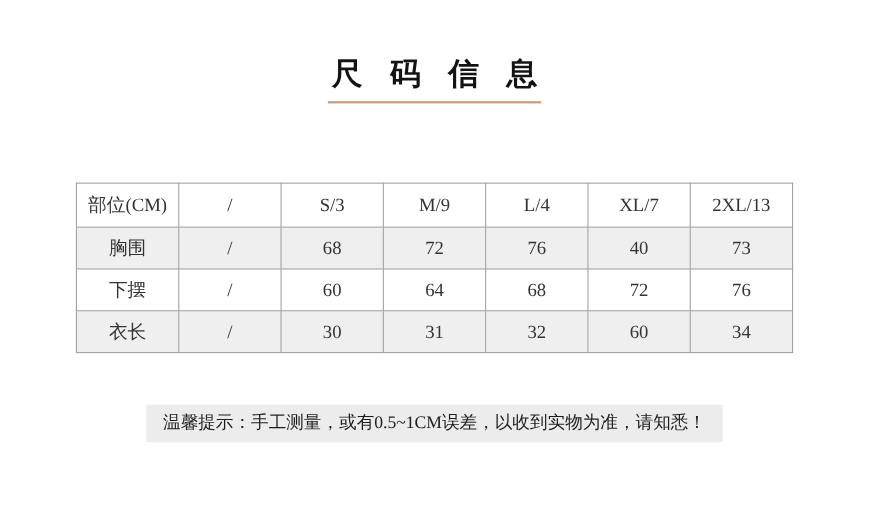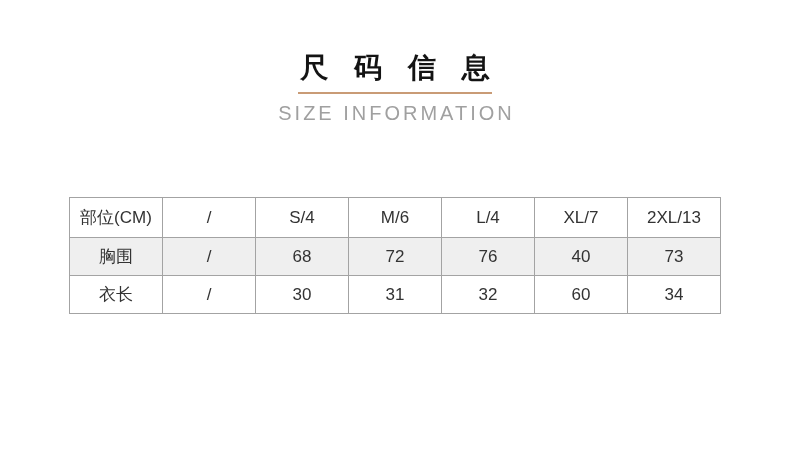--- a/index.html
+++ b/index.html
@@ -5,21 +5,21 @@
   html, body {
     margin: 0;
     padding: 0;
     background: #ffffff;
   }
   .page {
     position: relative;
     width: 790px;
     height: 472px;
     background: #ffffff;
-    font-family: Liberation Sans, sans-serif;
+    font-family: Liberation Serif, serif;
     overflow: hidden;
   }
   .header {
     padding-top: 50px;
     text-align: center;
   }
   .title-zh {
     margin: 0;
     font-size: 28px;
     font-weight: 700;
@@ -84,51 +84,62 @@
   }
 </style>
 </head>
 <body>
 
 <div class="page">
 
   <div class="header">
     <h1 class="title-zh">尺 码 信 息</h1>
     <div class="title-underline"></div>
-    <div class="title-en">SIZE INFORMATION</div>
   </div>
 
   <table class="size-table">
     <thead>
       <tr>
         <th>部位(CM)</th>
         <th>/</th>
-        <th>S/4</th>
-        <th>M/6</th>
+        <th>S/3</th>
+        <th>M/9</th>
         <th>L/4</th>
         <th>XL/7</th>
         <th>2XL/13</th>
       </tr>
     </thead>
     <tbody>
       <tr>
         <td>胸围</td>
         <td>/</td>
         <td>68</td>
         <td>72</td>
         <td>76</td>
         <td>40</td>
         <td>73</td>
       </tr>
       <tr>
+        <td>下摆</td>
+        <td>/</td>
+        <td>60</td>
+        <td>64</td>
+        <td>68</td>
+        <td>72</td>
+        <td>76</td>
+      </tr>
+      <tr>
         <td>衣长</td>
         <td>/</td>
         <td>30</td>
         <td>31</td>
         <td>32</td>
         <td>60</td>
         <td>34</td>
       </tr>
     </tbody>
   </table>
 
+  <div class="notice-wrap">
+    <div class="notice">温馨提示：手工测量，或有0.5~1CM误差，以收到实物为准，请知悉！</div>
+  </div>
 
 </div>
 
 </body></html>

